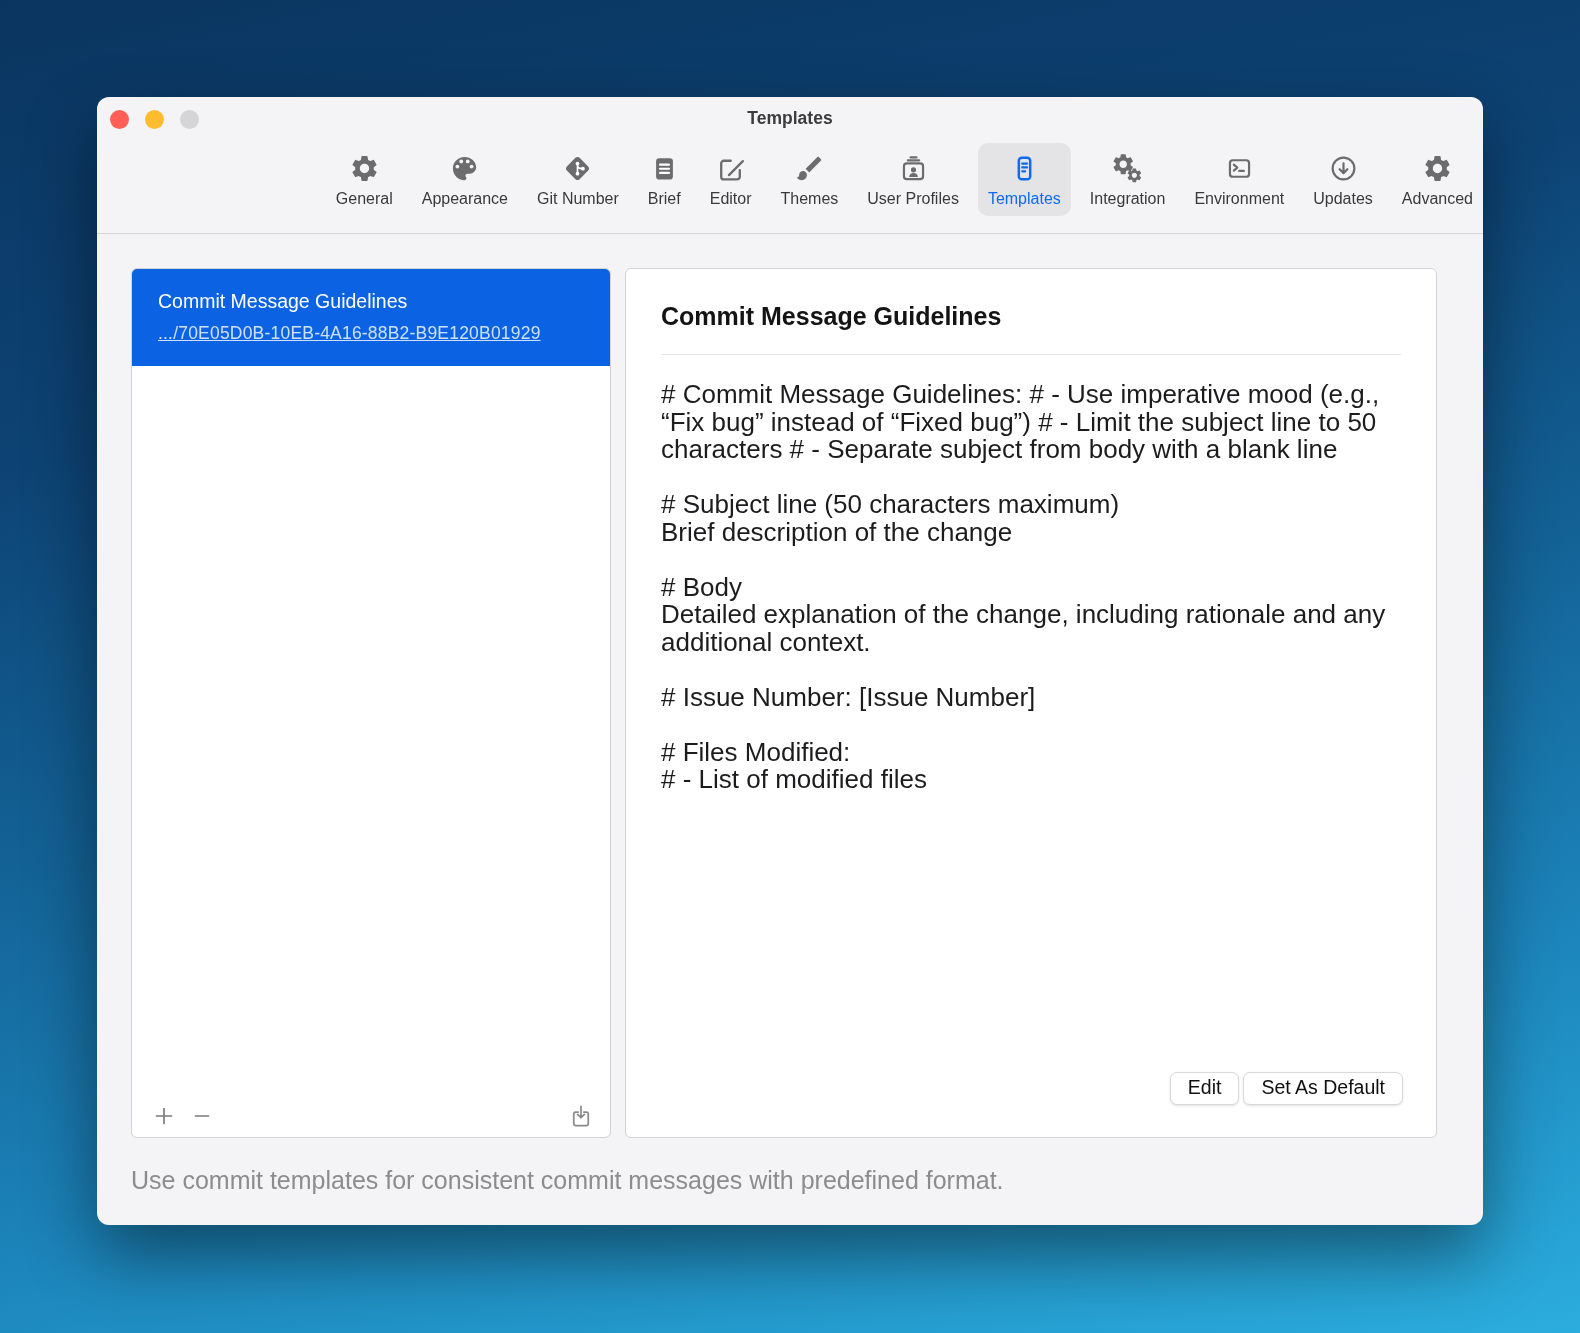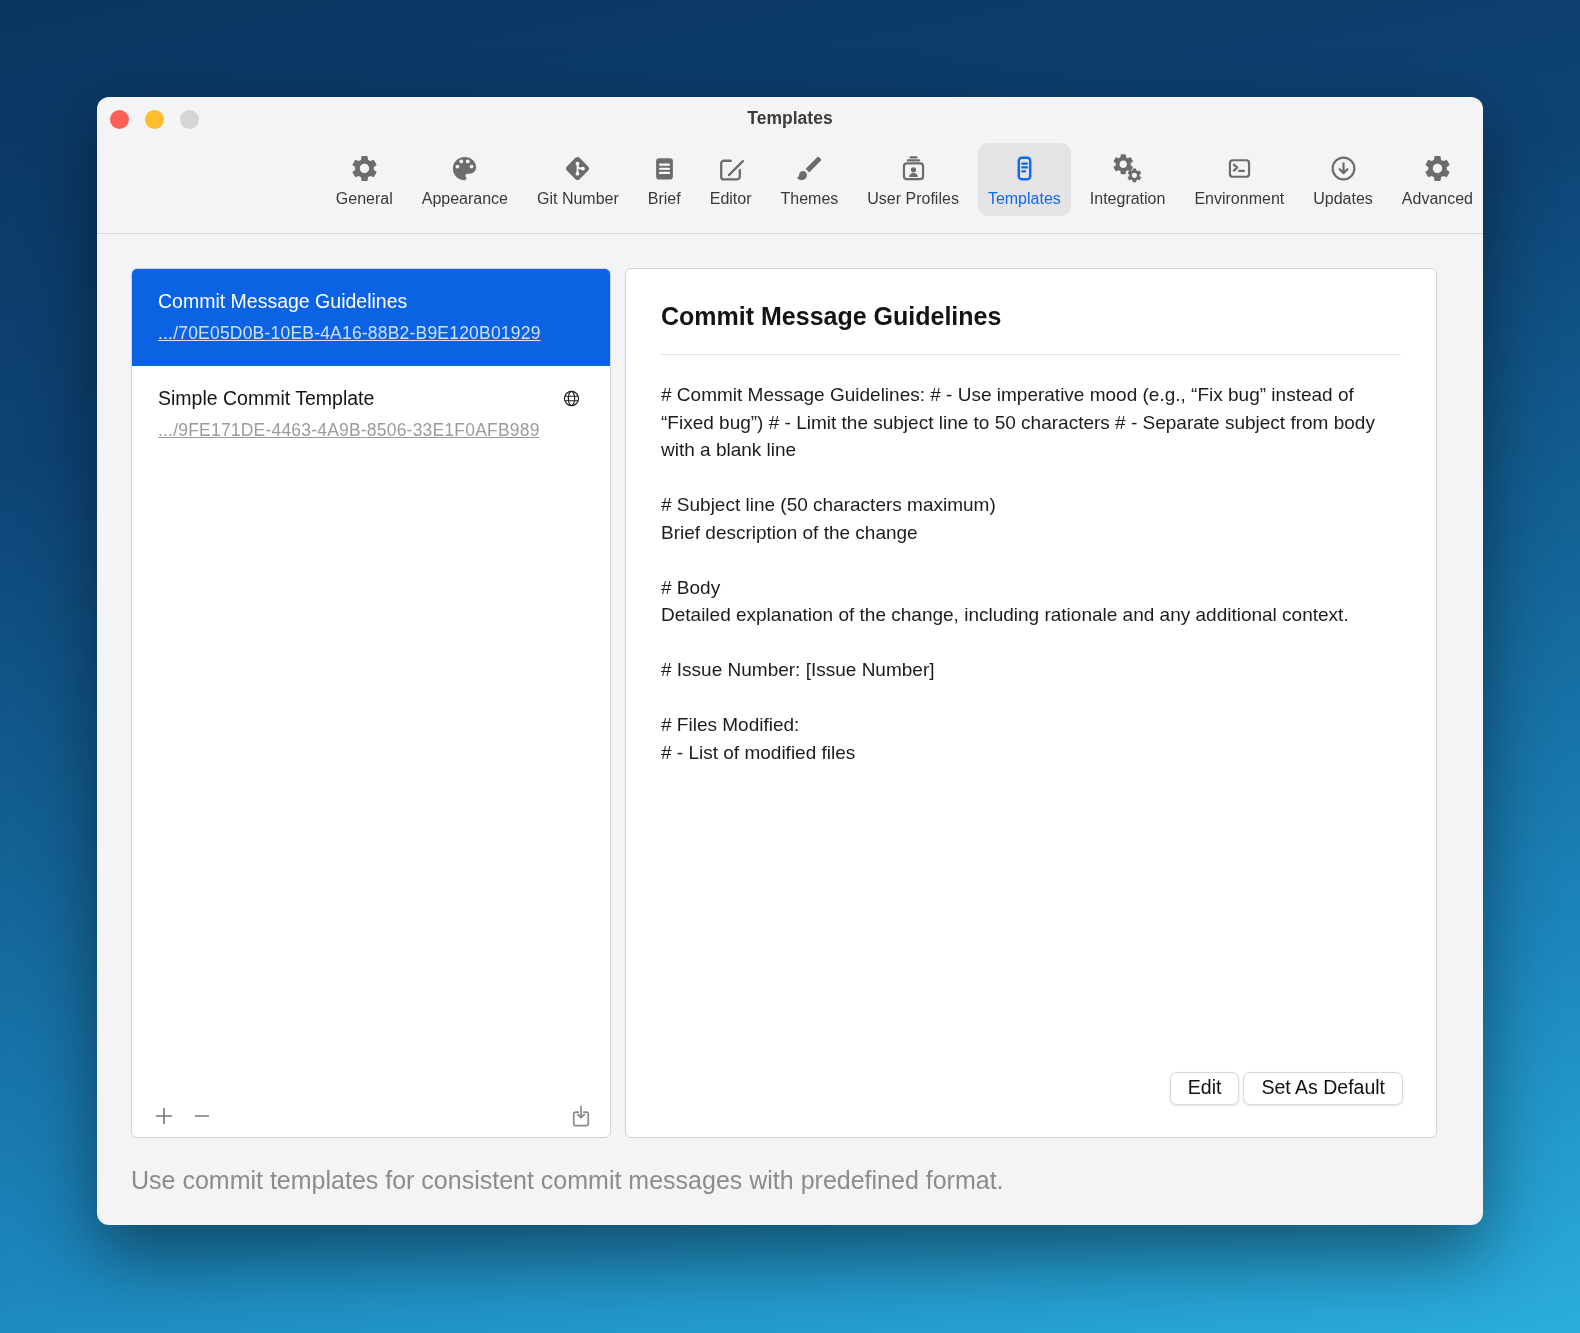--- a/index.html
+++ b/index.html
@@ -47,21 +47,21 @@
   .list-controls { position:absolute; left:0; right:0; bottom:0; height:46px; }
   .ctrl { position:absolute; background:none; border:none; color:#7b7b7d; cursor:default; }
   .ctrl svg { display:block; }
   .ctrl.add { left:20px; bottom:9px; width:24px; height:24px; }
   .ctrl.remove { left:58px; bottom:9px; width:24px; height:24px; }
   .ctrl.import { right:16px; bottom:8px; width:26px; height:26px; color:#8a8a8c; }
   .right-panel { position:absolute; left:528px; top:171px; width:812px; height:870px;
     background:#fff; border:1px solid #d2d1d4; border-radius:6px; padding:33px 35px; }
   .detail-title { font-size:25px; font-weight:700; color:#141414; }
   .detail-sep { height:1px; background:#e4e4e5; margin-top:23px; }
-  .detail-body { margin-top:26px; font-size:19px; line-height:27.5px; color:#1c1c1e;
+  .detail-body { margin-top:26px; font-size:26px; line-height:27.5px; color:#1c1c1e;
     white-space:pre-wrap; width:745px; }
   .detail-buttons { position:absolute; right:33px; bottom:32px; display:flex; gap:4px; }
   .btn { background:#fff; border:1px solid #d9d9da; border-radius:7px; padding:3px 17px 5px;
     font-size:19.5px; color:#111; font-family:inherit;
     box-shadow:0 1px 2.5px rgba(0,0,0,.12); cursor:default; white-space:nowrap; }
   .footer-hint { position:absolute; left:34px; bottom:30px; font-size:25px; color:#8c8c8e; }
 </style>
 </head>
 <body>
 
@@ -215,29 +215,20 @@
         </svg>
       <span class="tb-label">Advanced</span>
     </div>
   </div>
   <div class="toolbar-divider"></div>
 
   <div class="left-panel" style="position:absolute;">
     <div class="row selected">
       <div class="row-title">Commit Message Guidelines</div>
       <div class="row-path">.../70E05D0B-10EB-4A16-88B2-B9E120B01929</div>
-    </div>
-    <div class="row">
-      <div class="row-head">
-        <span class="row-title">Simple Commit Template</span>
-        <svg class="globe" viewBox="0 0 24 24">
-            <use href="#g-globe"></use>
-          </svg>
-      </div>
-      <div class="row-path">.../9FE171DE-4463-4A9B-8506-33E1F0AFB989</div>
     </div>
     <div class="list-controls">
       <button class="ctrl add">
         <svg viewBox="0 0 24 24" width="24" height="24">
             <use href="#g-plus"></use>
           </svg>
       </button>
       <button class="ctrl remove">
         <svg viewBox="0 0 24 24" width="24" height="24">
             <use href="#g-minus"></use>

